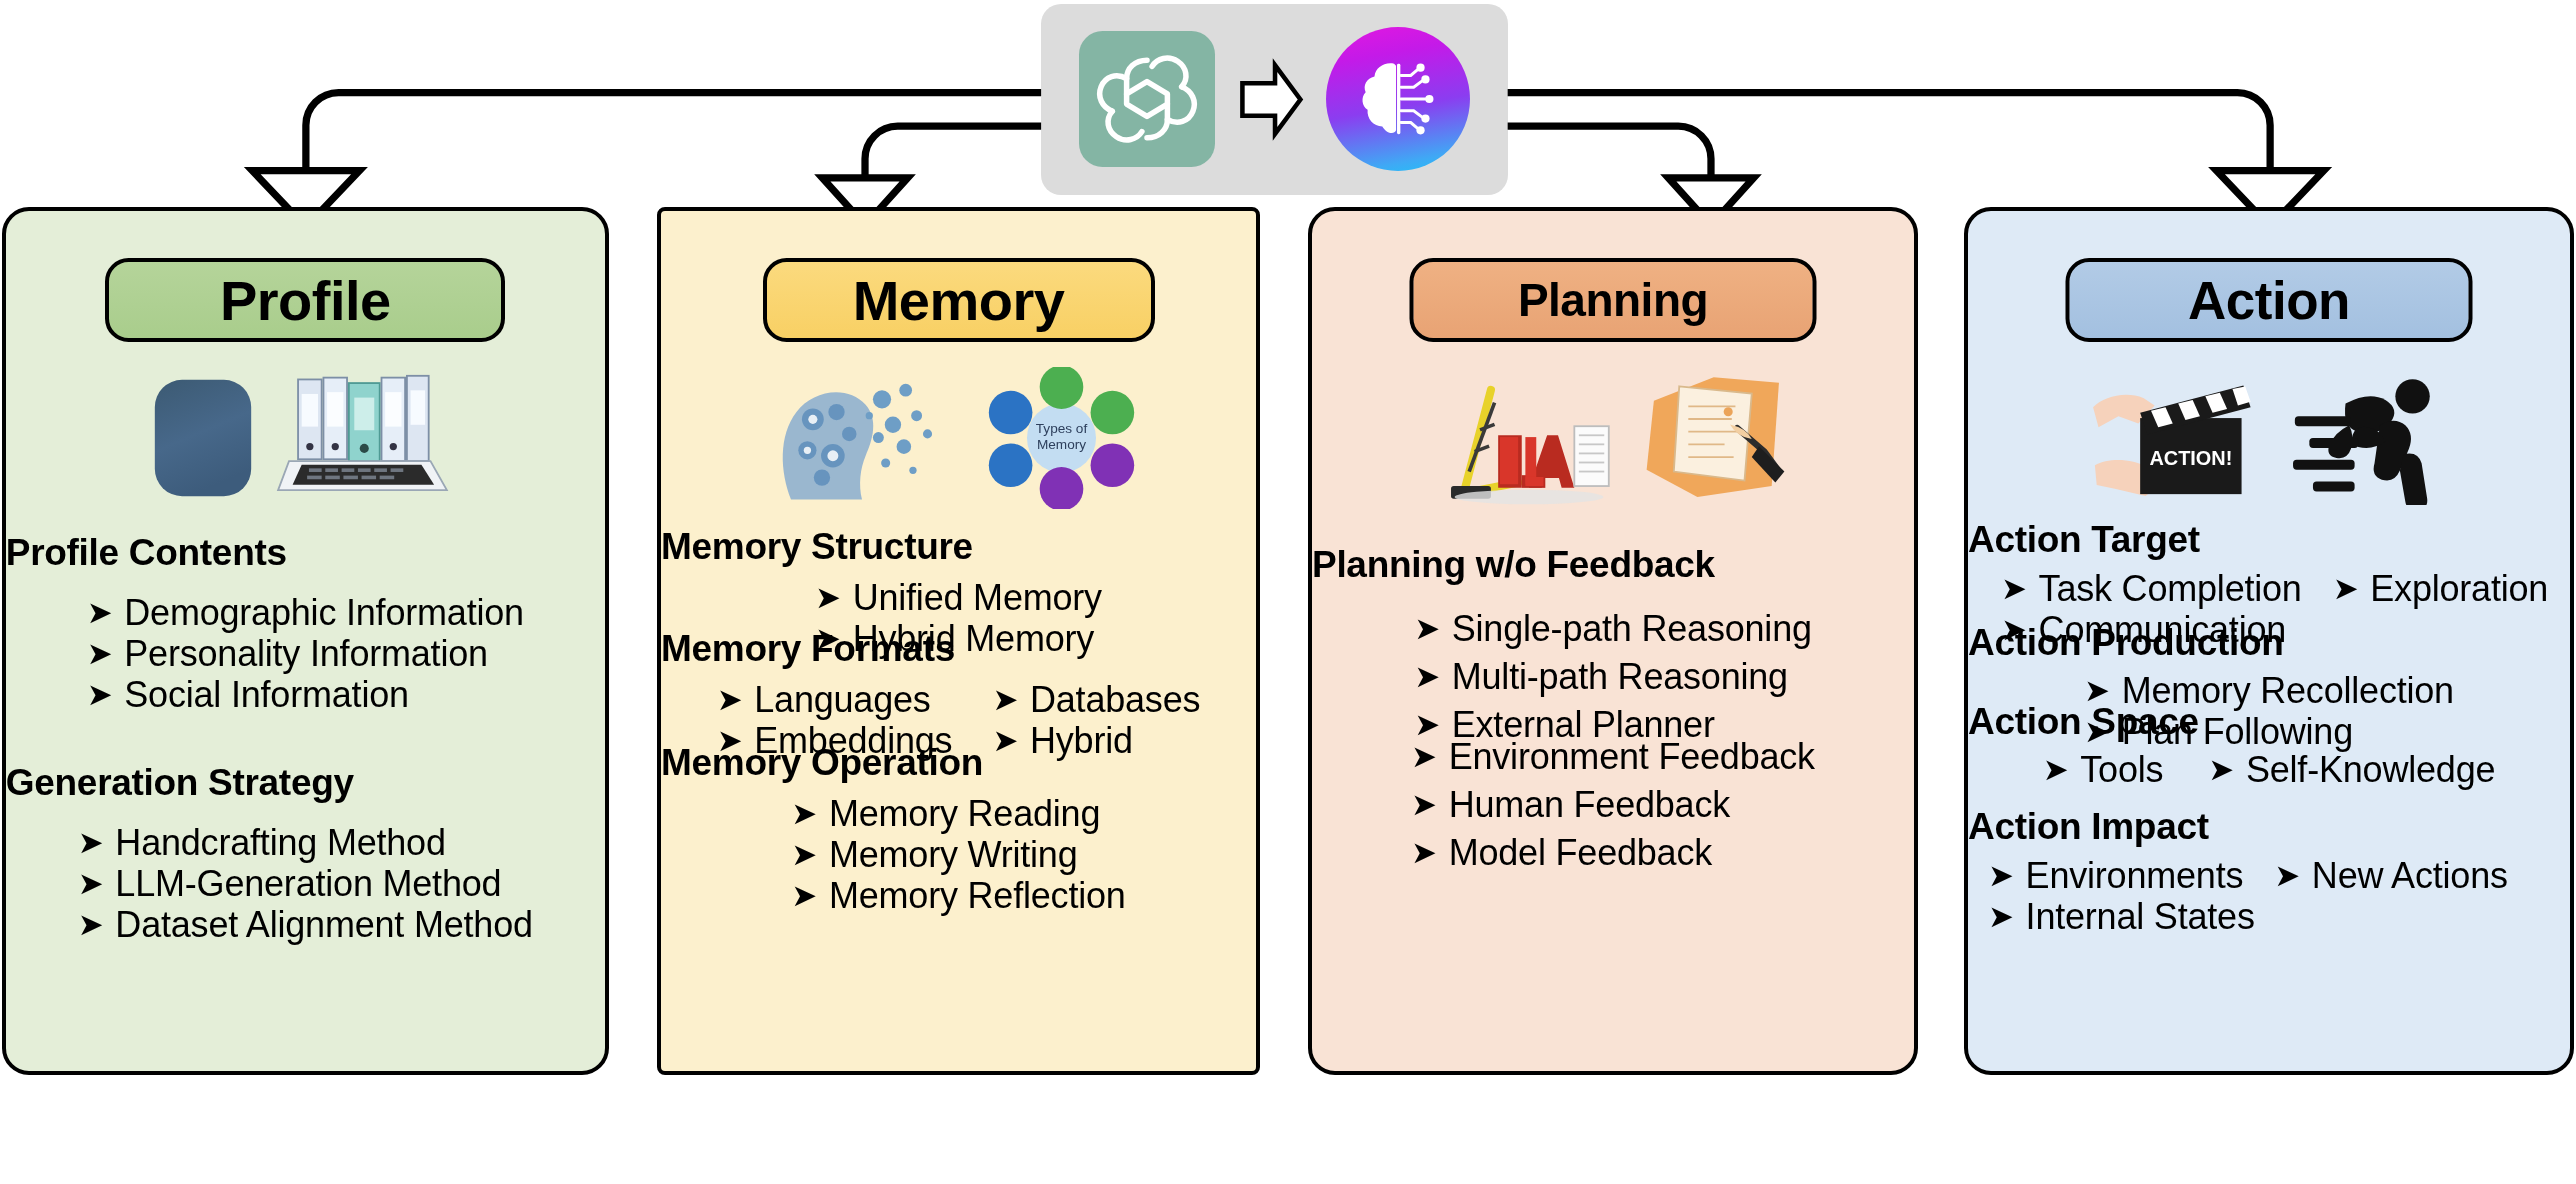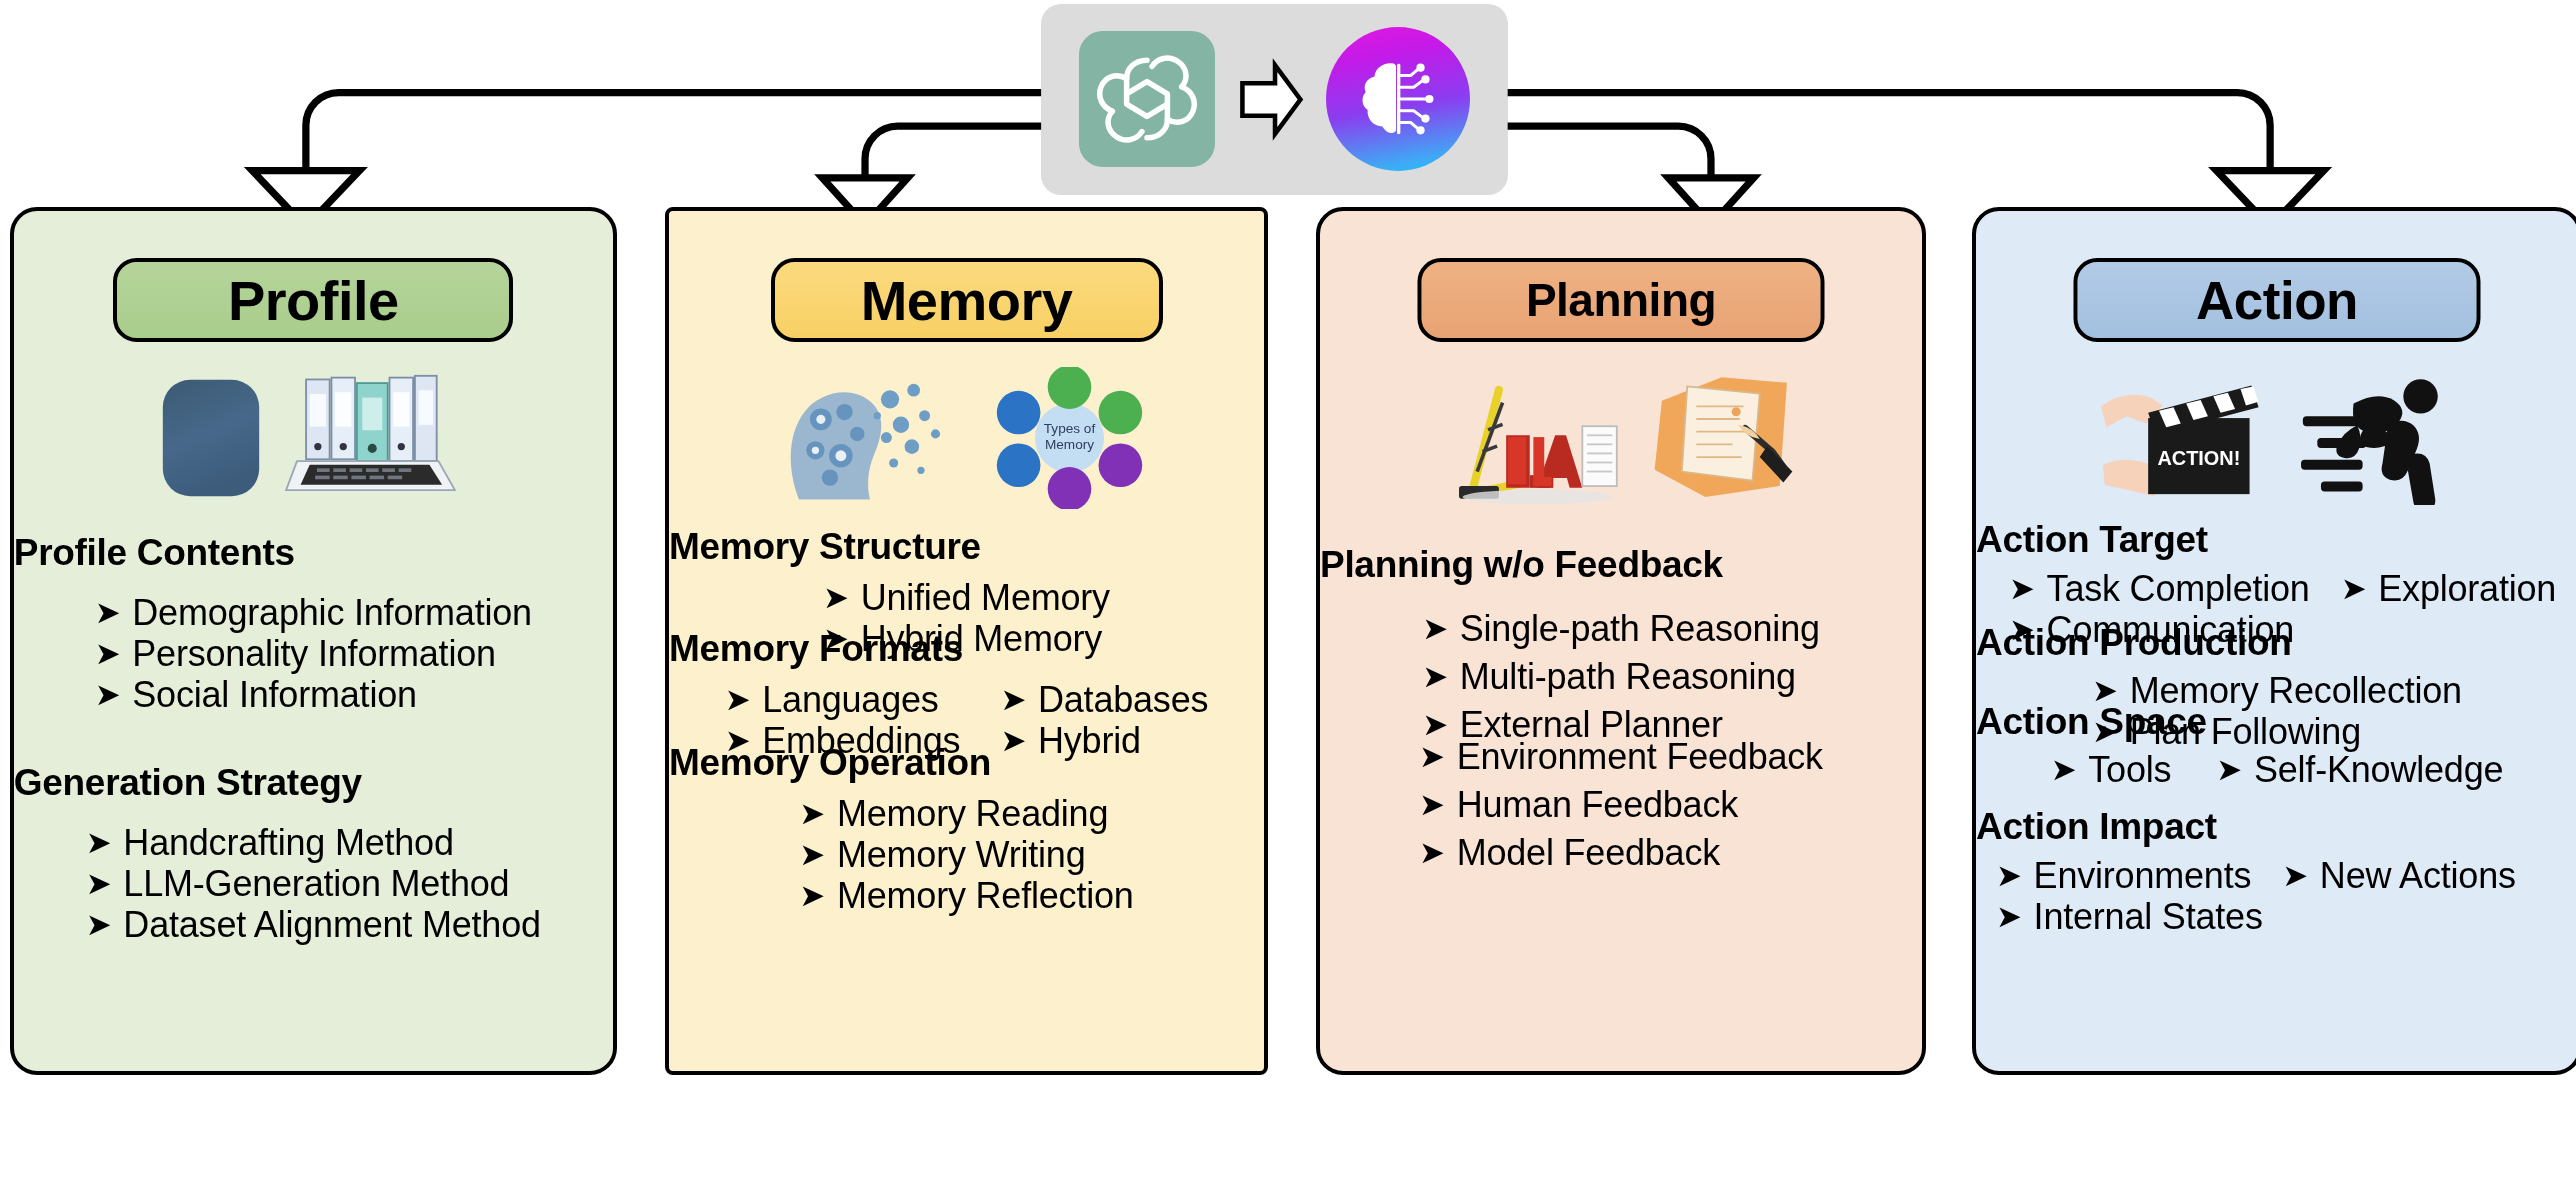--- a/index.html
+++ b/index.html
@@ -26,21 +26,21 @@
   }
   .logo-brain svg{width:98px;height:98px;}
   .logo-arrow{width:71px;height:87px;flex:0 0 auto;}
 
   
   #connectors{position:absolute;left:0;top:0;width:2576px;height:236px;pointer-events:none;}
 
   
   .panel{
     position:absolute;top:207px;height:868px;
-    border:4.5px solid #000;border-radius:27px;box-sizing:border-box;margin-left:8px;
+    border:4.5px solid #000;border-radius:27px;box-sizing:border-box;
   }
   #panel-profile { left:1.8px;    width:607px; background:#e4eed8; }
   #panel-memory  { left:657px;  width:603px; background:#fcf0cd;border-radius:8px; }
   #panel-planning{ left:1308px; width:610px; background:#f9e3d5; }
   #panel-action  { left:1964px; width:610px; background:#deeaf6; }
 
   .pill{
     position:absolute;top:47px;left:50%;transform:translateX(-50%);
     border:4.5px solid #000;border-radius:23.6px;box-sizing:border-box;
     display:flex;align-items:center;justify-content:center;

